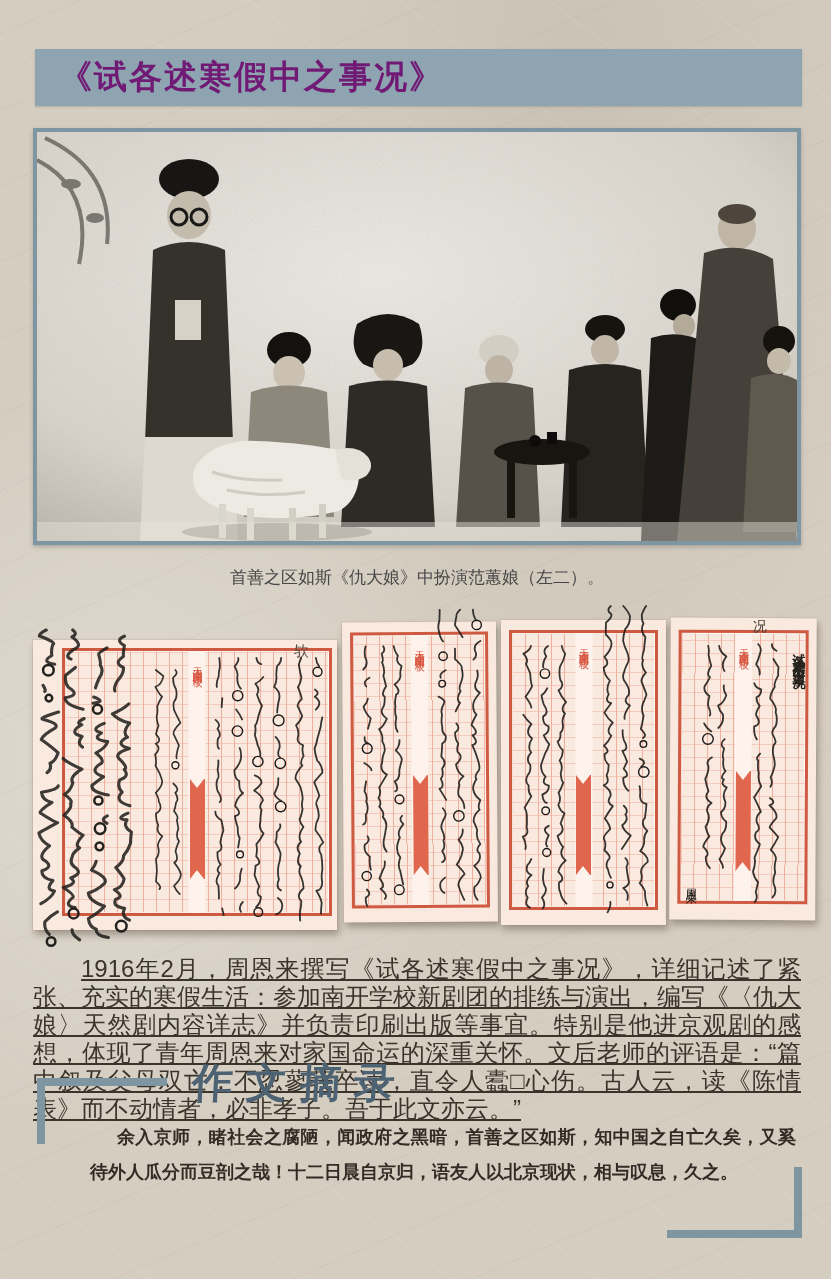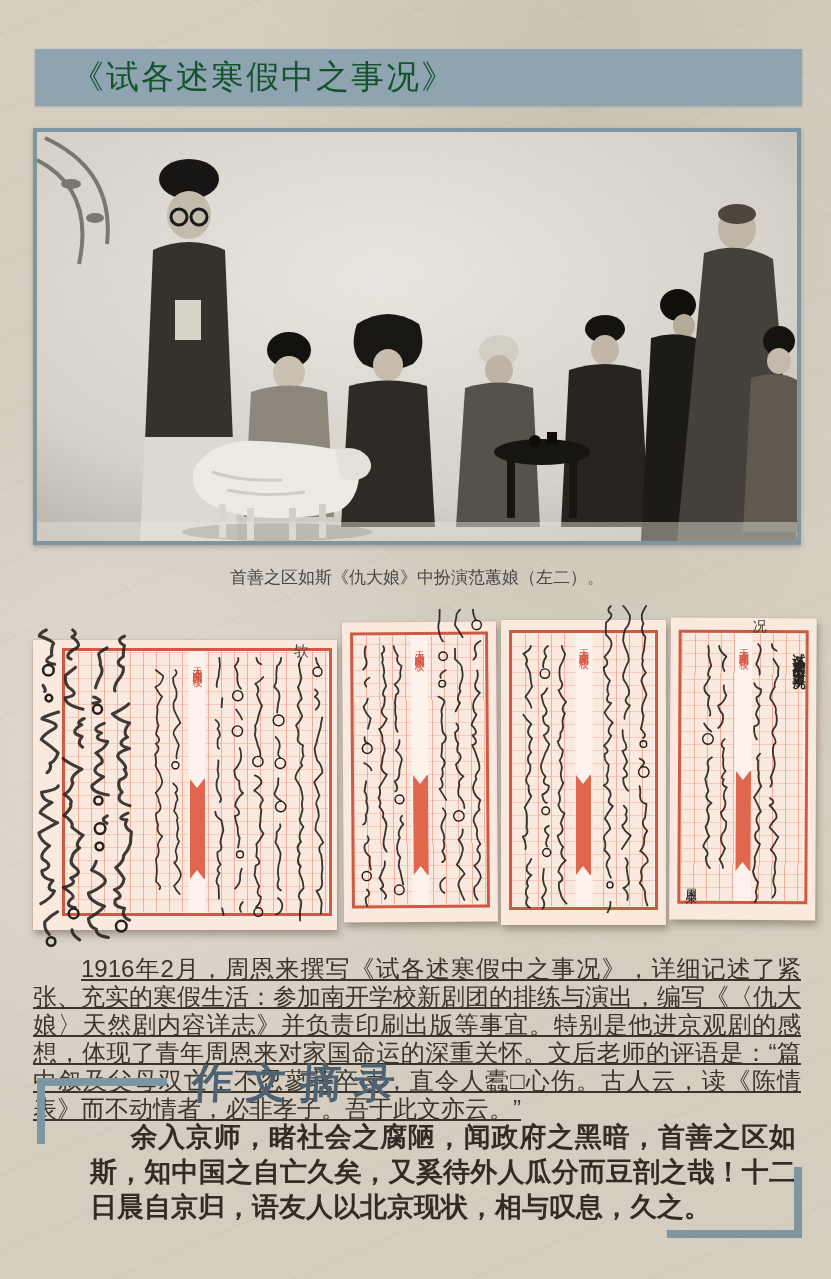--- a/index.html
+++ b/index.html
@@ -11,21 +11,21 @@
       repeating-linear-gradient(-23deg, rgba(120,110,95,.06) 0 1px, transparent 1px 70px),
       radial-gradient(ellipse at 70% 8%, rgba(170,160,145,.25), transparent 40%),
       radial-gradient(ellipse at 15% 60%, rgba(255,255,255,.25), transparent 35%);
     font-family:"Liberation Sans", sans-serif;
   }
   .abs{position:absolute;}
   
   .banner{left:35px;top:49px;width:767px;height:57px;background:#8fa4b1;
     display:flex;align-items:center;padding-left:20px;box-sizing:border-box;
     box-shadow:0 1px 2px rgba(80,80,80,.25);}
-  .banner h1{margin:16px;color:#14532d;font-size:33px;font-weight:normal;letter-spacing:2px;
+  .banner h1{margin:4px;color:#701a75;font-size:33px;font-weight:bold;letter-spacing:2px;
     font-family:"Liberation Sans",sans-serif;}
   
   .photo-frame{left:33px;top:128px;width:768px;height:417px;background:#7e96a2;
     border:4px solid #7e96a2;box-sizing:border-box;box-shadow:0 2px 4px rgba(70,70,70,.3);}
   .photo-inner{position:absolute;inset:0;background:#e4e1db;
     box-shadow:inset 0 0 0 1px rgba(255,255,255,.55);overflow:hidden;}
   .photo-inner svg{display:block;width:100%;height:100%;}
   .caption{left:33px;top:566px;width:768px;text-align:center;color:#474747;font-size:17px;}
   
   .m-page{position:absolute;background:#f9e9df;
@@ -54,21 +54,21 @@
   .m-sign{position:absolute;left:14px;bottom:34px;font-size:11px;color:#1c1915;
     letter-spacing:2px;font-family:"Liberation Serif",serif;}
   .m-note{position:absolute;font-family:"Liberation Serif",serif;color:#4a453d;}
   
   .intro{left:33px;top:931px;width:768px;font-size:24px;line-height:28px;color:#3b342b;
     text-align:justify;text-indent:2em;text-decoration:underline;}
   
   .bracket{background:#7e96a2;}
   .ex-heading{left:192px;top:1056px;font-size:41px;letter-spacing:13px;color:#4d6272;
     font-family:"Liberation Serif",serif;font-weight:bold;transform:skewX(-3deg);}
-  .ex-text{left:90px;top:1120px;width:706px;font-size:27px;line-height:35px;color:#332c25;
+  .ex-text{left:90px;top:1120px;width:706px;font-size:18px;line-height:35px;color:#332c25;
     font-family:"Liberation Serif",serif;font-weight:bold;text-align:justify;text-indent:1.5em;}
 </style>
 </head>
 <body>
 
 <div class="page">
 
   <div class="abs banner">
     <h1>《试各述寒假中之事况》</h1>
   </div>

